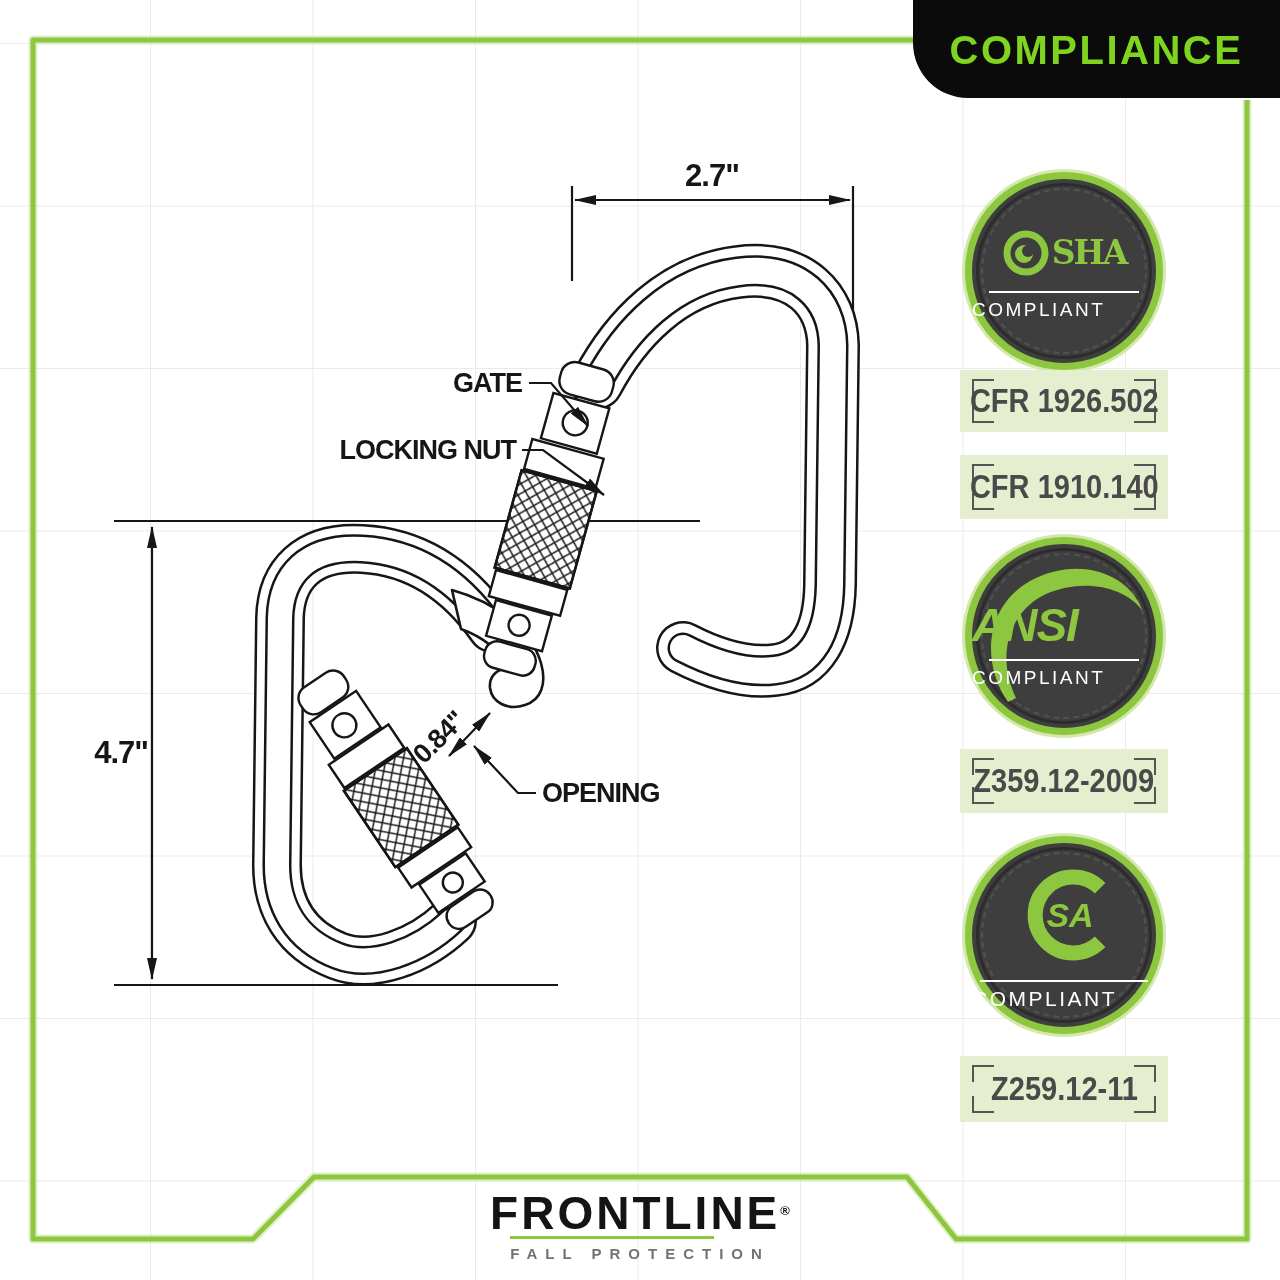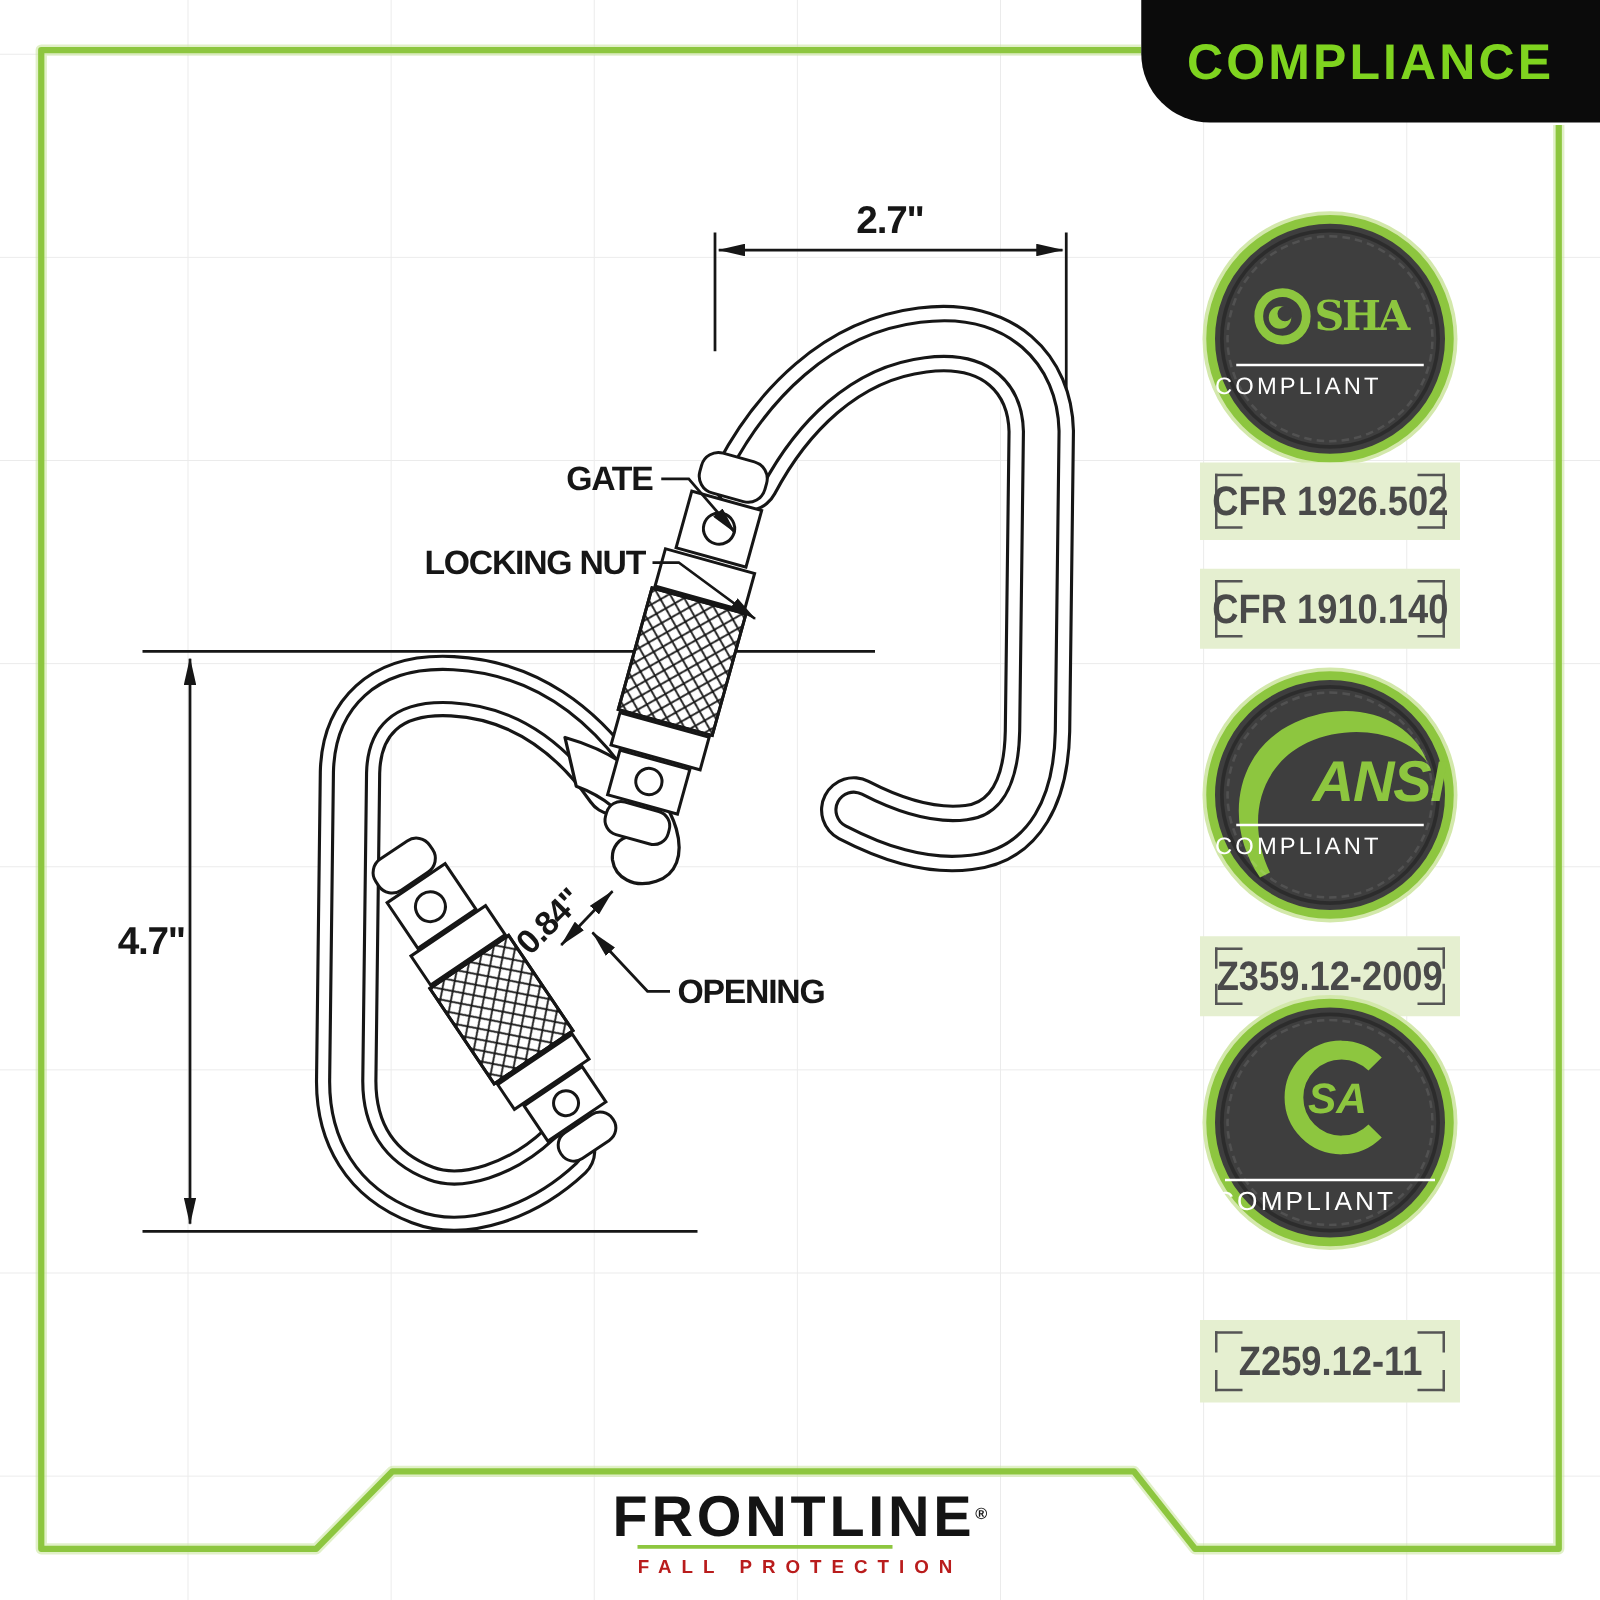--- a/index.html
+++ b/index.html
@@ -51,21 +51,21 @@
   .badge-compliant{
     position:absolute;left:0;width:100%;color:#fff;
     font-weight:normal;font-size:19px;letter-spacing:2.5px;
   }
   .osha-word{position:absolute;top:50px;left:0;width:100%;display:flex;align-items:center;justify-content:center;}
   .osha-sha{
     font-family:"DejaVu Serif",serif;font-weight:bold;color:#8dc63f;
     font-size:33px;line-height:48px;letter-spacing:-2px;margin-left:2px;
   }
   .ansi-word{
-    position:absolute;top:58px;left:0;width:100%;text-align:right;
+    position:absolute;top:58px;left:0;width:100%;text-align:left;
     font-style:italic;font-weight:bold;font-size:46px;line-height:46px;
     color:#8dc63f;letter-spacing:-1px;
   }
   .swoosh{position:absolute;inset:0;}
 
   
   .plate{
     position:absolute;left:960px;width:208px;background:#e5efd0;z-index:4;
     display:flex;align-items:center;justify-content:center;
   }
@@ -84,21 +84,21 @@
     position:absolute;left:0;top:1190px;width:100%;z-index:5;
     display:flex;flex-direction:column;align-items:center;
   }
   .logo-brand{
     font-weight:bold;font-size:46px;line-height:46px;color:#141414;
     letter-spacing:3px;position:relative;
   }
   .logo-reg{font-size:13px;vertical-align:top;position:relative;top:-2px;letter-spacing:0;}
   .logo-rule{width:204px;height:3px;background:#8dc63f;margin-top:0px;transform:translateX(-28px);}
   .logo-tagline{
-    margin-top:6px;font-weight:bold;font-size:15px;letter-spacing:8px;color:#b91c1c;
+    margin-top:6px;font-weight:bold;font-size:15px;letter-spacing:8px;color:#737373;
   }
 </style>
 </head>
 <body>
 
 <svg id="frame" width="1280" height="1280" viewBox="0 0 1280 1280">
   <path d="M913 40 H33 V1239 H253 L314 1177 H907 L956 1239 H1247 V100" fill="none" stroke="#c9e49a" stroke-width="9" opacity="0.55" stroke-linejoin="round"></path>
   <path d="M913 40 H33 V1239 H253 L314 1177 H907 L956 1239 H1247 V100" fill="none" stroke="#8dc63f" stroke-width="5" stroke-linejoin="round"></path>
 </svg>
 
@@ -225,21 +225,21 @@
 </div>
 
 <div class="plate" style="top:749px;height:64px;">
   <span class="corner tl"></span>
     <span class="corner tr"></span>
   <span class="corner bl"></span>
     <span class="corner br"></span>
   <span class="plate-text">Z359.12-2009</span>
 </div>
 
-<div class="badge" style="top:799px;">
+<div class="badge" style="top:836px;">
   <svg style="position:absolute;top:22px;left:42px;" width="110" height="110" viewBox="0 0 110 110">
     <path d="M86.1 23.2 A38 38 0 1 0 86.1 76.8" fill="none" stroke="#8dc63f" stroke-width="15"></path>
     <text x="56" y="62" text-anchor="middle" font-family="Liberation Sans, sans-serif" font-weight="bold" font-style="italic" font-size="34" fill="#8dc63f">SA</text>
   </svg>
   <div class="badge-line" style="top:137px;width:168px;"></div>
   <div class="badge-compliant" style="top:144px;font-size:21px;">COMPLIANT</div>
 </div>
 
 <div class="plate" style="top:1056px;height:66px;">
   <span class="corner tl"></span>

